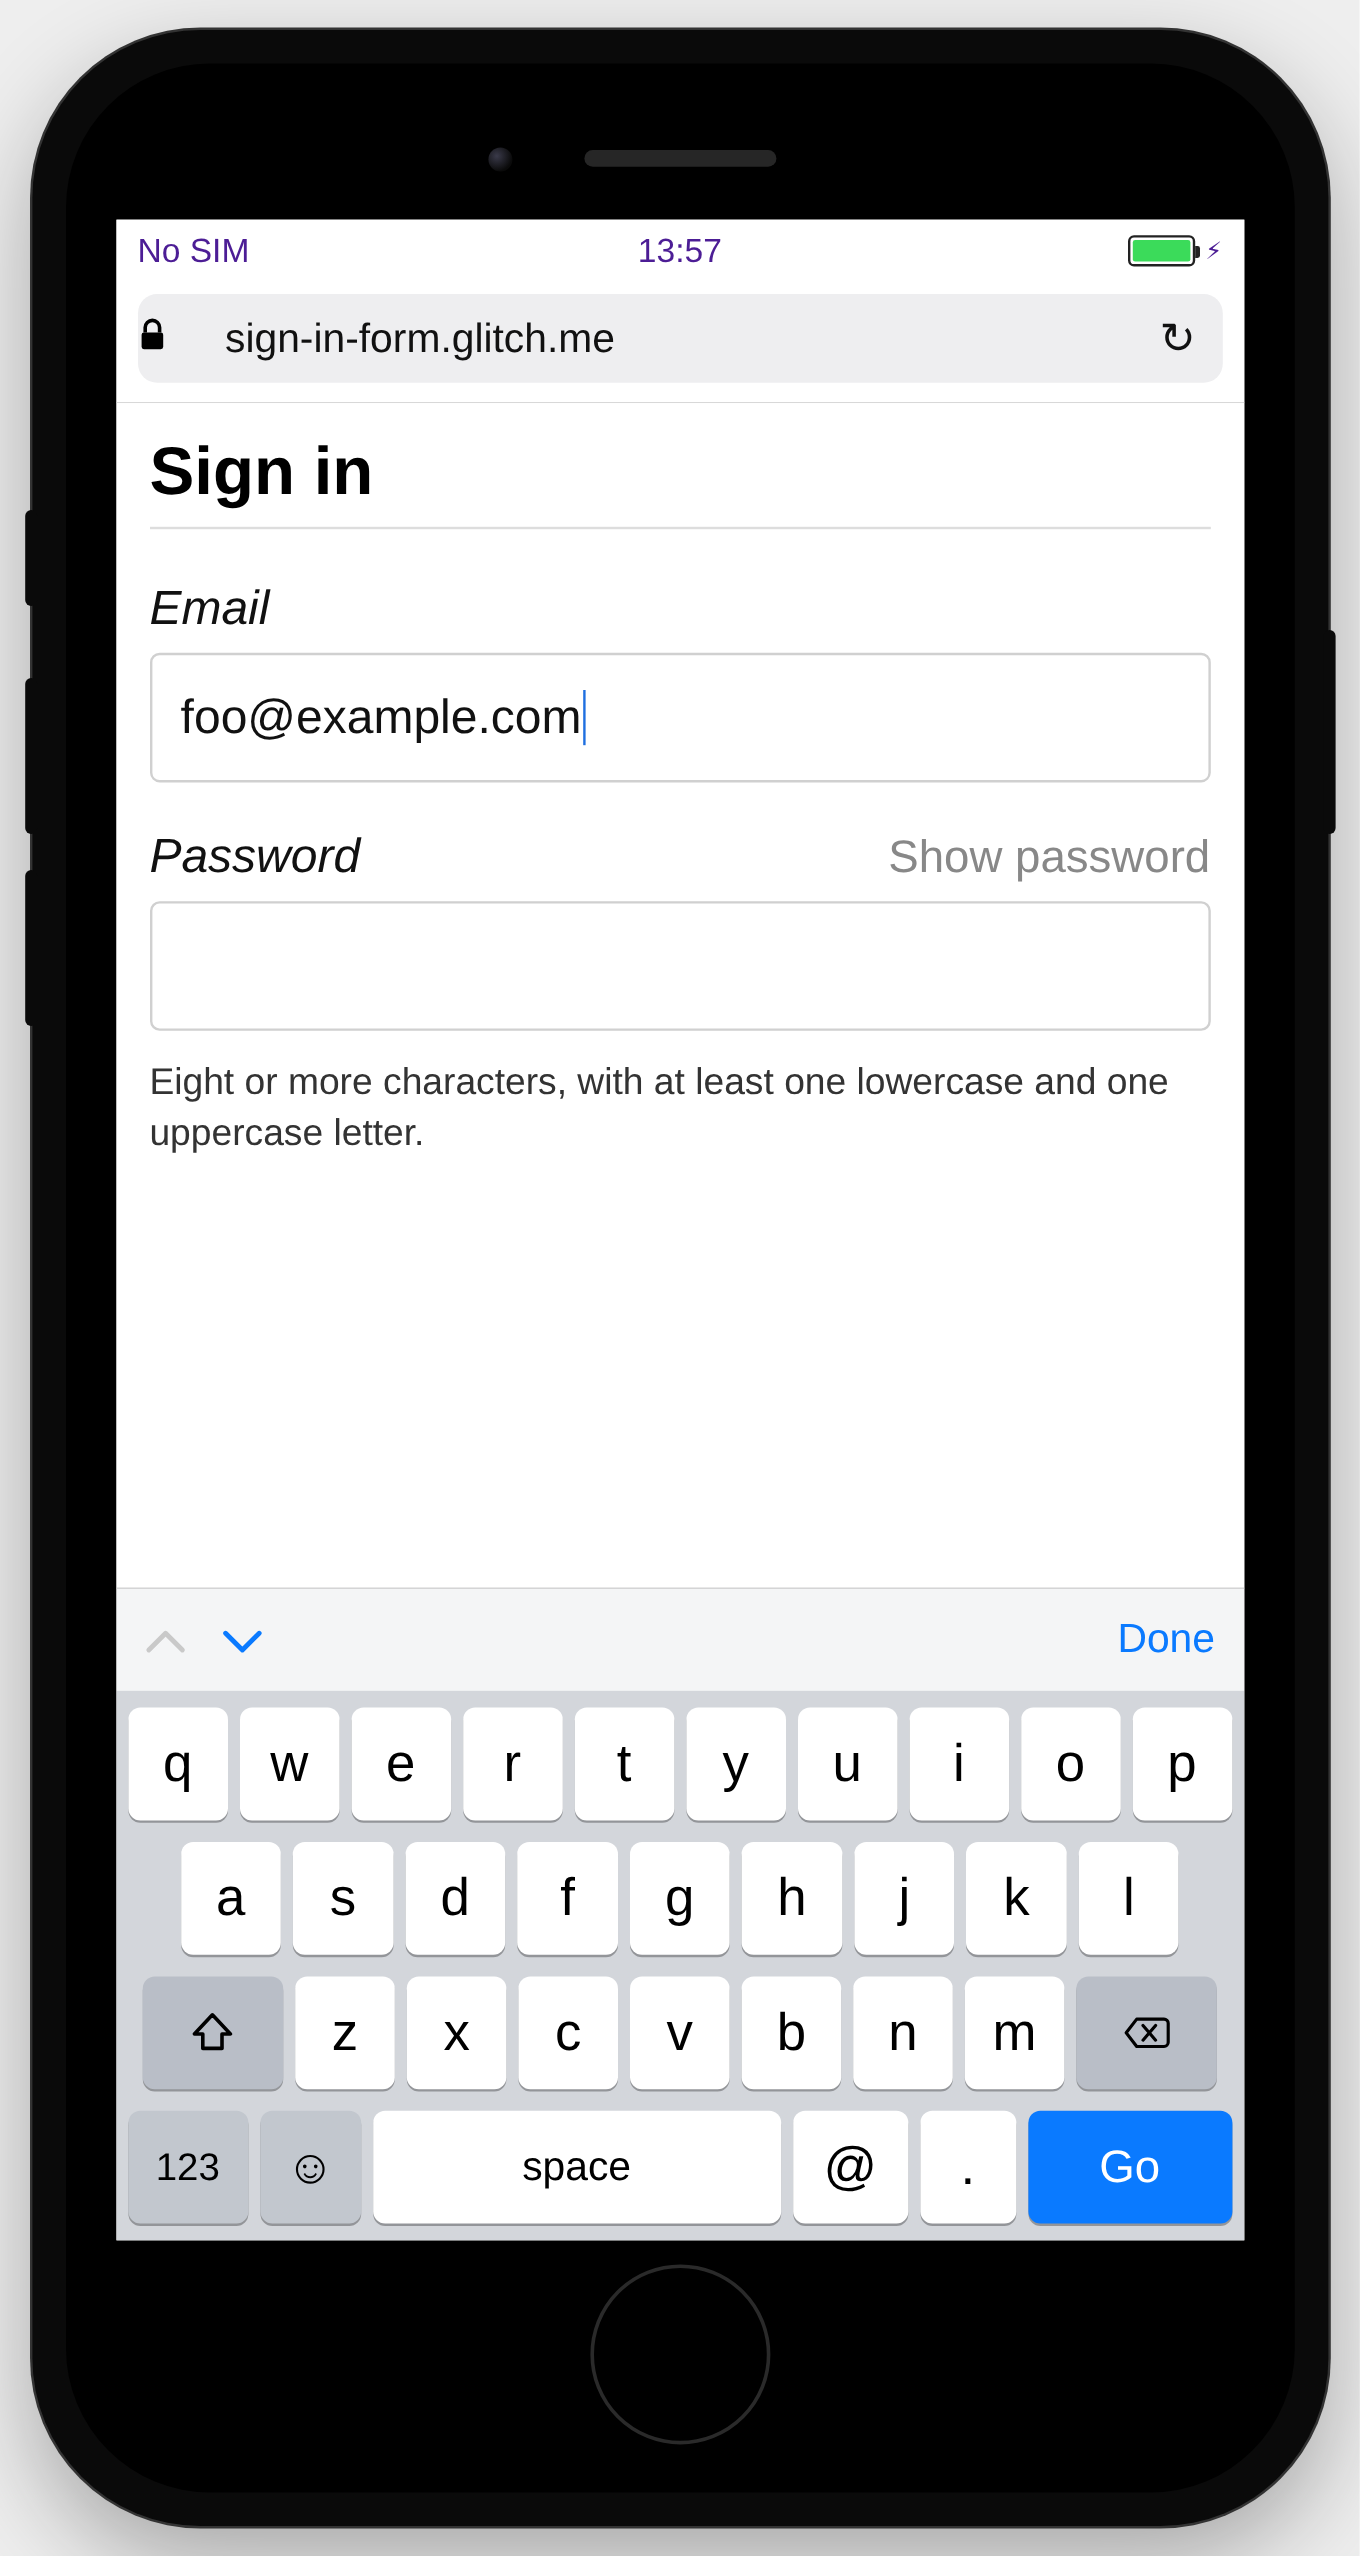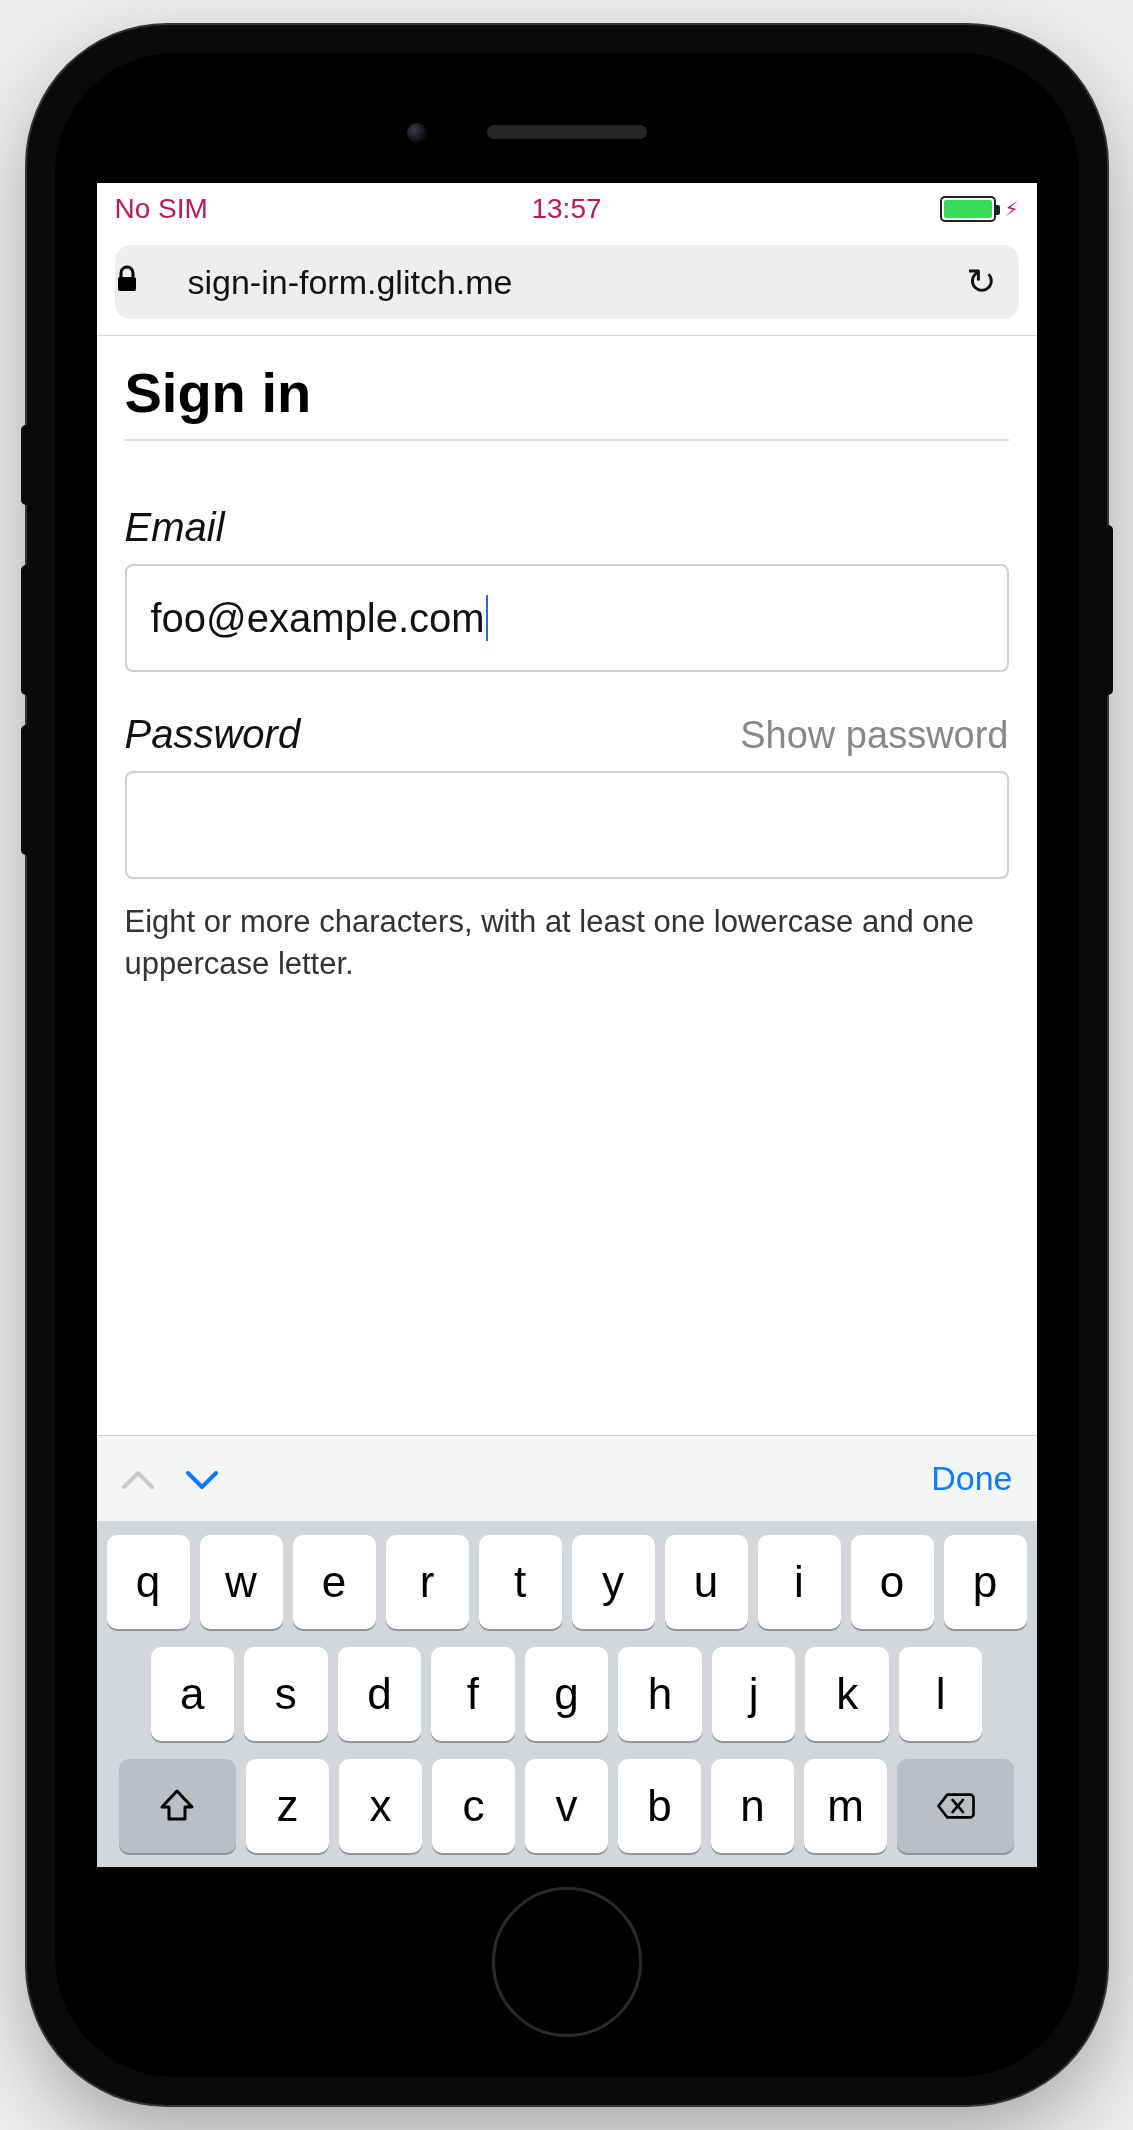--- a/index.html
+++ b/index.html
@@ -78,21 +78,21 @@
   }
 
   
   .status-bar {
     height: 52px;
     display: flex;
     align-items: center;
     justify-content: space-between;
     padding: 8px 18px;
     font-size: 28px;
-    color: #be185d;
+    color: #4c1d95;
     background: #fff;
   }
   .status-left { font-weight: 400; }
   .status-center { position: absolute; left: 50%; transform: translateX(-50%); font-weight: 500; }
   .status-right { display: flex; align-items: center; gap: 6px; }
   .battery {
     width: 56px; height: 26px;
     border: 2px solid #222; border-radius: 5px;
     position: relative; display: flex; align-items: center; padding: 2px;
   }
@@ -131,21 +131,21 @@
     background: #fff;
     padding: 24px 28px 0 28px;
     flex: 1;
     overflow: hidden;
   }
   .page h1 {
     font-size: 56px;
     font-weight: 700;
     padding-bottom: 14px;
     border-bottom: 2px solid #ddd;
-    margin-bottom: 64px;
+    margin-bottom: 44px;
   }
   .field-label-row {
     display: flex;
     justify-content: space-between;
     align-items: baseline;
     margin-bottom: 14px;
   }
   .field-label { font-size: 40px; color: #111; font-style: italic; }
   .show-pw { font-size: 38px; color: #888; }
   .text-input {
@@ -354,17 +354,25 @@
           <div class="key key-letter">b</div>
           <div class="key key-letter">n</div>
           <div class="key key-letter">m</div>
           <div class="key key-func key-del">
             <svg viewBox="0 0 48 42">
                 <path d="M14 8 H40 a4 4 0 0 1 4 4 V30 a4 4 0 0 1 -4 4 H14 L4 21 Z" fill="none" stroke="#000" stroke-width="3" stroke-linejoin="round"></path>
                 <path d="M20 14 L32 28 M32 14 L20 28" stroke="#000" stroke-width="3" stroke-linecap="round"></path>
               </svg>
           </div>
         </div>
+        <div class="kb-row kb-row-4">
+          <div class="key key-123">123</div>
+          <div class="key key-emoji">☺</div>
+          <div class="key key-space">space</div>
+          <div class="key key-at">@</div>
+          <div class="key key-dot">.</div>
+          <div class="key key-go">Go</div>
+        </div>
       </div>
 
     </div>
   </div>
 </div>
 
 </body></html>

